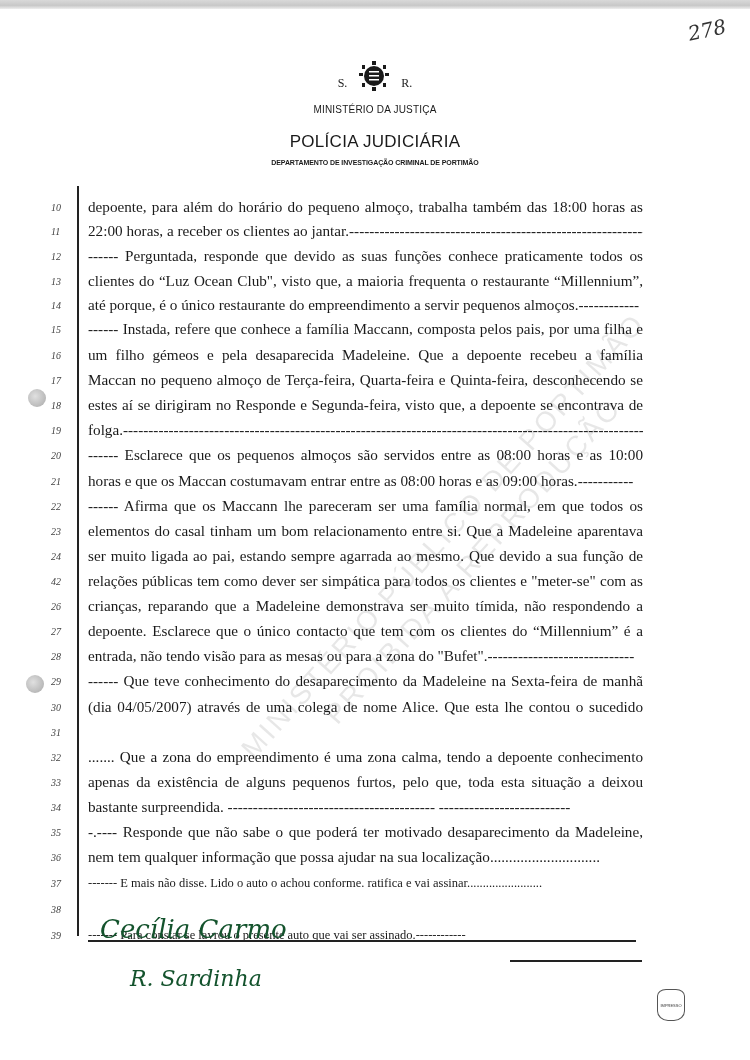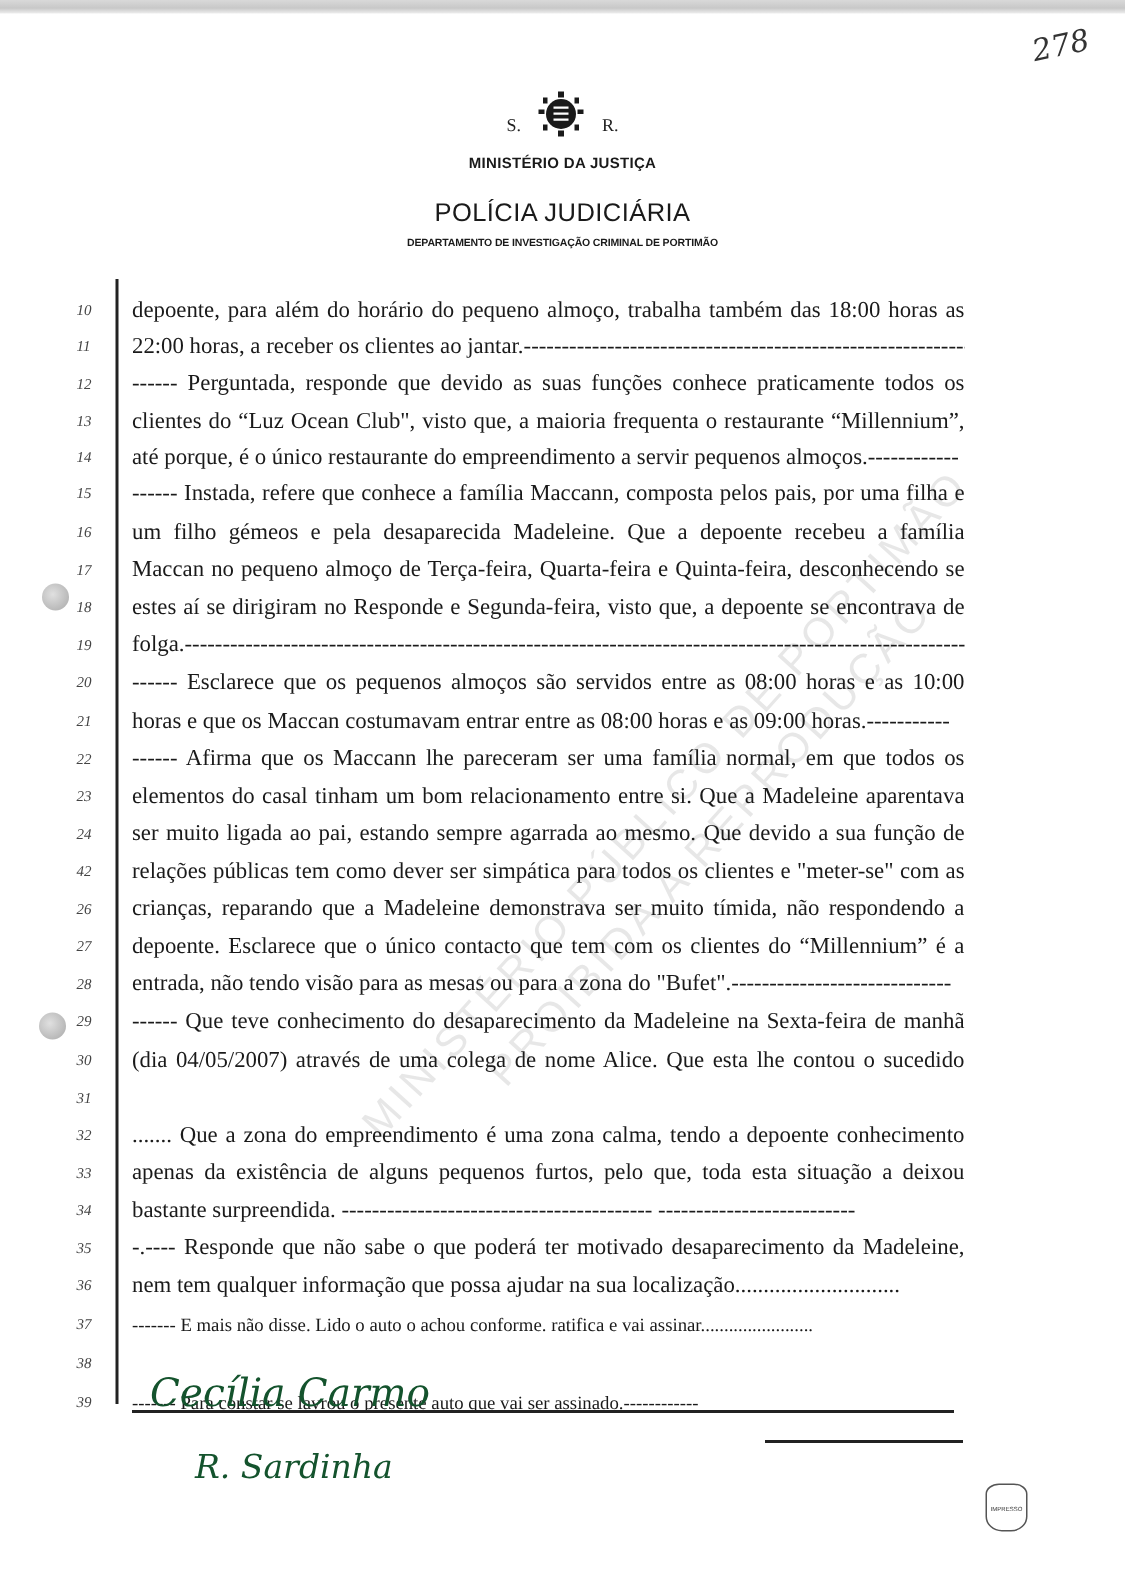--- a/index.html
+++ b/index.html
@@ -6,21 +6,21 @@
   body { width:750px; height:1060px; background:#ffffff; position:relative; overflow:hidden;
          font-family:"Liberation Serif", "DejaVu Serif", serif; color:#1a1a1a; }
   .topbar { position:absolute; left:0; top:0; width:750px; height:9px;
             background:linear-gradient(#d9d9d9,#c8c8c8 60%,#eeeeee); }
   .pagenum { position:absolute; left:688px; top:18px; font-family:"DejaVu Serif", serif; font-style:italic;
              font-size:20px; color:#333; transform:rotate(-12deg); }
   .header { position:absolute; left:0; top:56px; width:750px; text-align:center; }
   .sr { display:flex; justify-content:center; align-items:center; gap:8px; height:40px; }
   .sr span.l { font-size:12px; color:#222; margin-top:14px; }
   .emblem { width:38px; height:34px; }
-  .ministerio { font-family:"Liberation Sans", sans-serif; font-weight:bold; font-size:10px; margin-top:8px; letter-spacing:0.2px; }
+  .ministerio { font-family:"Liberation Sans", sans-serif; font-weight:normal; font-size:10px; margin-top:8px; letter-spacing:0.2px; }
   .policia { font-family:"Liberation Sans", sans-serif; font-size:17px; font-weight:normal; margin-top:17px; letter-spacing:0.3px; }
   .depto { font-family:"Liberation Sans", sans-serif; font-size:7px; font-weight:bold; margin-top:7px; letter-spacing:-0.1px; }
   .vline { position:absolute; left:77px; top:186px; width:2px; height:750px; background:#222; }
   .lines { position:absolute; left:0; top:188px; width:750px; }
   .row { position:absolute; left:0; width:728px; height:26px; }
   .ln { position:absolute; left:51px; top:6px; font-style:italic; font-size:10px; color:#444; width:20px; }
   .tx { position:absolute; left:88px; top:0; width:555px; font-size:15.2px; line-height:22px; white-space:nowrap; overflow:hidden; }
   .tx.just { text-align:justify; text-align-last:justify; }
   .sig-line { position:absolute; height:1.6px; background:#222; }
   .sig { position:absolute; font-family:"DejaVu Serif", serif; font-style:italic; color:#14532d; }

